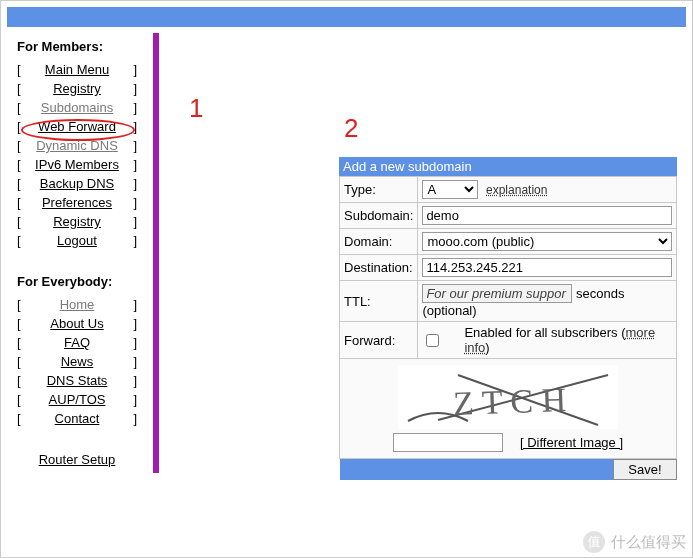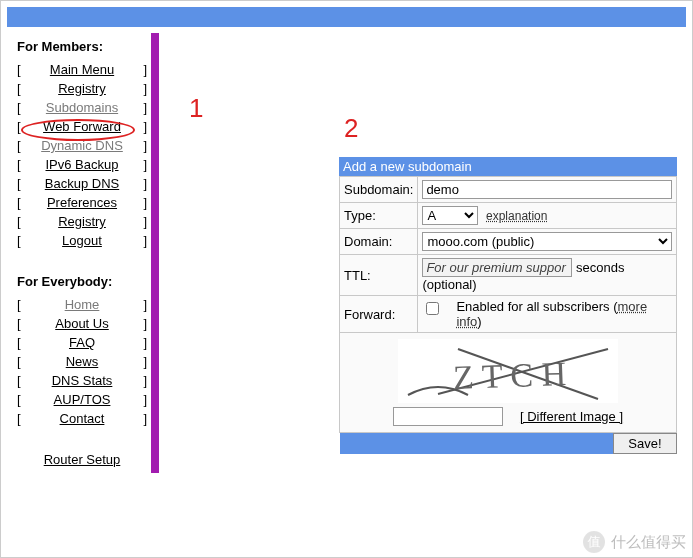--- a/index.html
+++ b/index.html
@@ -19,22 +19,22 @@
   .topbar {
     height: 22px;
     background: #5c91e6;
     border-bottom: 2px solid #fff;
     margin: 6px 6px 4px 6px;
   }
   .body-row { display: flex; }
   .sidebar {
     width: 148px;
     margin-left: 10px;
-    border-right: 8px solid #a21caf;
-    padding-right: 4px;
+    border-right: 6px solid #a21caf;
+    padding-right: 16px;
   }
   .section-title {
     font-weight: bold;
     padding: 6px 0 6px 6px;
   }
   .menu { padding-left: 6px; }
   .menu-row {
     display: flex;
     align-items: center;
     gap: 4px;
@@ -117,21 +117,21 @@
   .explain-link {
     text-decoration: underline dotted;
     color: #333;
     font-size: 12px;
     margin-left: 4px;
   }
   .moreinfo {
     text-decoration: underline dotted;
     color: #333;
   }
-  .chk-row { display: flex; align-items: flex-start; gap: 14px; }
+  .chk-row { display: flex; align-items: center; gap: 22px; }
 
   .captcha-cell {
     text-align: center;
     padding: 6px 4px !important;
   }
   .captcha-img {
     width: 220px; height: 64px;
     margin: 0 auto 4px auto;
     position: relative;
     background: #fff;
@@ -211,21 +211,21 @@
             <a href="#">Web Forward</a>
             <span class="br">]</span>
           </div>
         <div class="menu-row">
             <span class="br">[</span>
             <a href="#" class="muted">Dynamic DNS</a>
             <span class="br">]</span>
           </div>
         <div class="menu-row">
             <span class="br">[</span>
-            <a href="#">IPv6 Backup</a>
+            <a href="#">IPv6 Members</a>
             <span class="br">]</span>
           </div>
         <div class="menu-row">
             <span class="br">[</span>
             <a href="#">Backup DNS</a>
             <span class="br">]</span>
           </div>
         <div class="menu-row">
             <span class="br">[</span>
             <a href="#">Preferences</a>
@@ -288,39 +288,43 @@
     <div class="main">
 
       <div class="annot one">1</div>
       <div class="annot two">2</div>
 
       <div class="form-panel">
         <div class="form-title">Add a new subdomain</div>
         <table class="form-table">
           <tbody>
               <tr>
-            <td class="label">Subdomain:</td>
-            <td><input type="text" value="demo" style=""></td>
-          </tr>
-          <tr>
             <td class="label">Type:</td>
             <td>
               <select class="type-select">
                 <option>A</option>
               </select>
               <a href="#" class="explain-link">explanation</a>
             </td>
           </tr>
           <tr>
+            <td class="label">Subdomain:</td>
+            <td><input type="text" value="demo" style=""></td>
+          </tr>
+          <tr>
             <td class="label">Domain:</td>
             <td>
               <select class="domain-select">
                 <option>mooo.com (public)</option>
               </select>
             </td>
+          </tr>
+          <tr>
+            <td class="label">Destination:</td>
+            <td><input type="text" value="114.253.245.221" style=""></td>
           </tr>
           <tr>
             <td class="label">TTL:</td>
             <td>
               <input type="text" disabled="" class="ttl" value="For our premium suppor" style="">
               <span> seconds (optional)</span>
             </td>
           </tr>
           <tr>
             <td class="label">Forward:</td>

